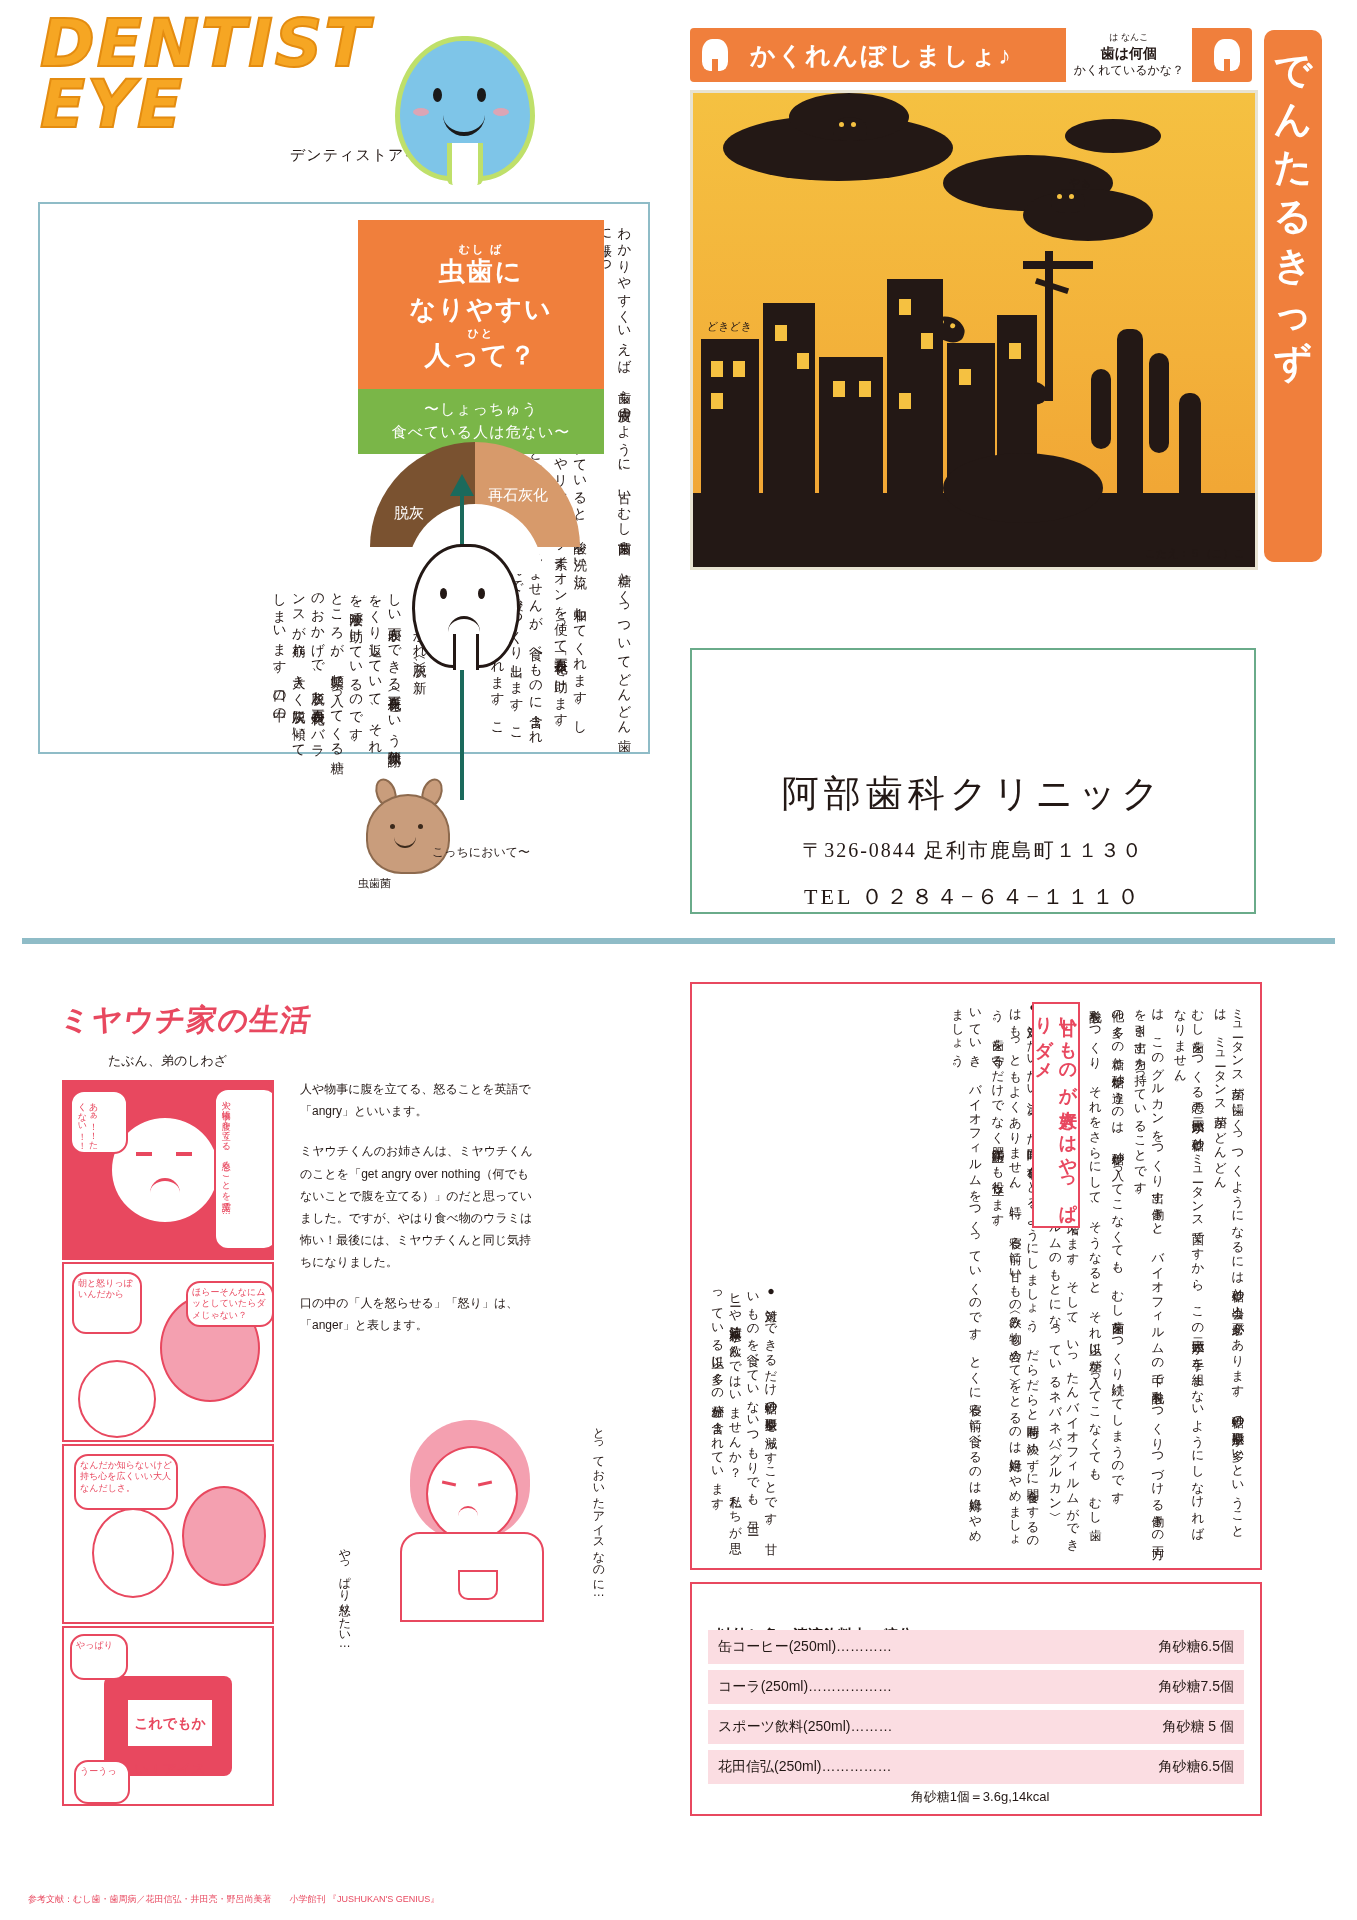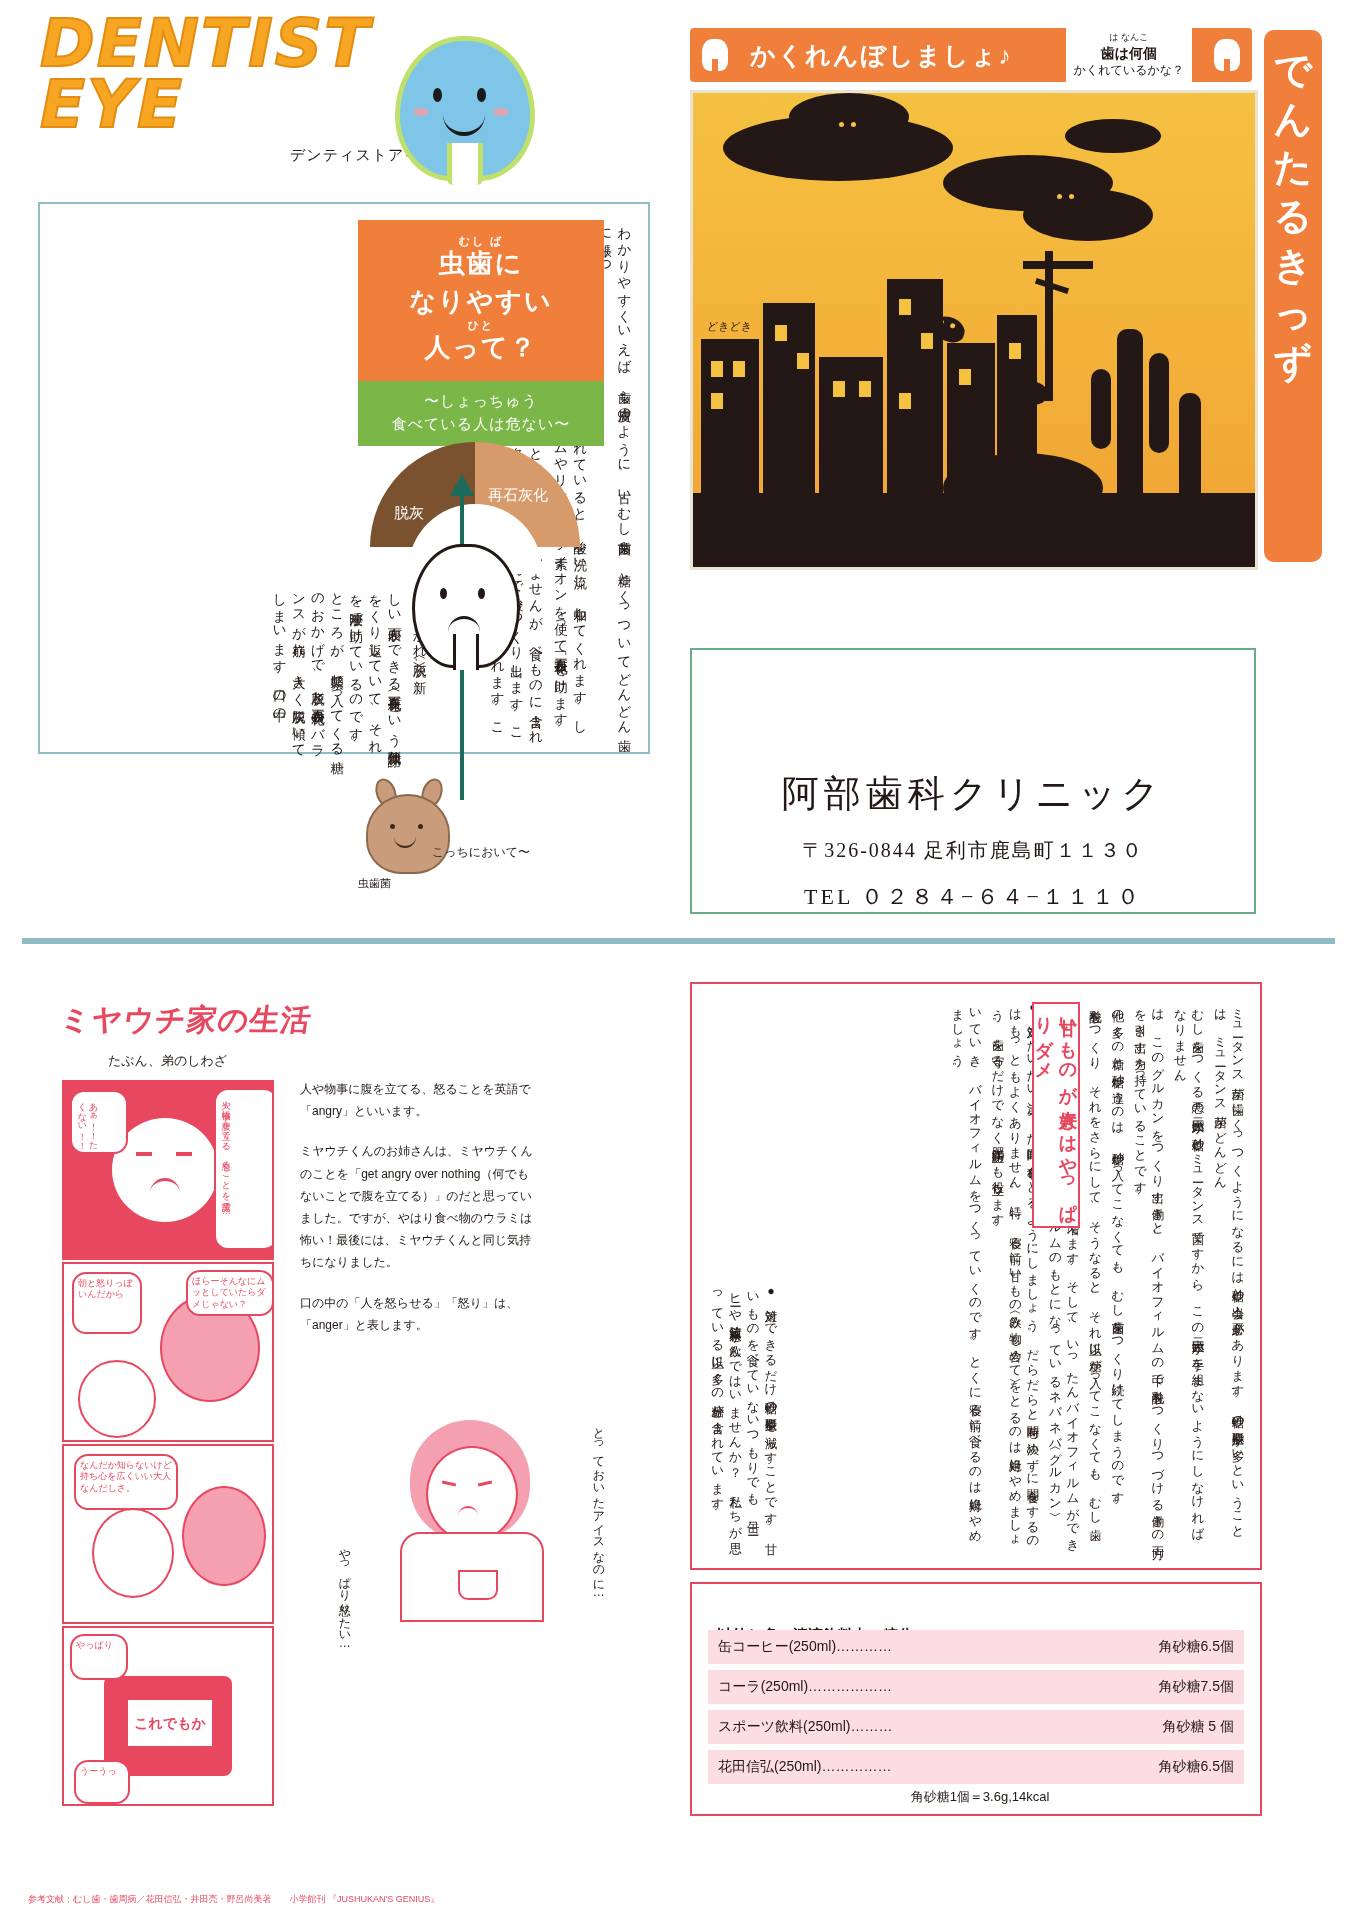--- a/index.html
+++ b/index.html
@@ -61,21 +61,21 @@
     font-size:13.5px;line-height:1.42;letter-spacing:1px;
     color:#231815;
   }
   .col-group{position:absolute;right:14px;top:14px;height:520px;display:flex;flex-direction:row;}
   .col-group .vtext{margin-left:6px;}
 
   
   .head-block{position:absolute;left:318px;top:16px;width:246px;}
   .head-orange{
     background:#f07f3c;color:#fff;text-align:center;
-    padding:16px 6px 14px;font-size:26px;line-height:1.45;font-weight:bold;
+    padding:24px 6px 14px;font-size:26px;line-height:1.45;font-weight:bold;
     font-family:"Liberation Serif", serif;letter-spacing:2px;
   }
   .rubyline{font-size:11px;letter-spacing:2px;display:block;line-height:1;margin-bottom:-2px;}
   .head-green{
     background:#7ab648;color:#fff;text-align:center;
     padding:9px 6px 11px;font-size:15px;line-height:1.5;
     font-family:"Liberation Serif", serif;letter-spacing:1px;
   }
 
   
@@ -387,21 +387,21 @@
     <div style="position:absolute;left:72px;top:70px;width:16px;height:4px;background:#e8485f;"></div>
     <div style="position:absolute;left:112px;top:70px;width:16px;height:4px;background:#e8485f;"></div>
     <div style="position:absolute;left:86px;top:96px;width:30px;height:12px;border-top:3px solid #e8485f;border-radius:30px 30px 0 0;"></div>
     <div class="bubble" style="left:6px;top:8px;width:46px;height:52px;"><span class="vsmall">あぁ！！たくない！！</span></div>
     <div class="bubble" style="left:150px;top:6px;width:52px;height:150px;"><span class="vsmall">人や物事に腹を立てる、怒ることを英語で…</span></div>
   </div>
 
   <div class="strip p2">
     <div class="face" style="left:96px;top:30px;width:96px;height:104px;background:#f4a0b0;"></div>
     <div class="face" style="left:14px;top:96px;width:74px;height:74px;background:#fff;"></div>
-    <div class="bubble" style="left:122px;top:6px;width:76px;height:34px;">ほらーそんなにムッとしていたらダメじゃない？</div>
+    <div class="bubble" style="left:122px;top:17px;width:76px;height:34px;">ほらーそんなにムッとしていたらダメじゃない？</div>
     <div class="bubble" style="left:8px;top:8px;width:58px;height:50px;">朝と怒りっぽいんだから</div>
   </div>
 
   <div class="strip p3">
     <div class="face" style="left:28px;top:62px;width:78px;height:86px;background:#fff;"></div>
     <div class="face" style="left:118px;top:40px;width:80px;height:96px;background:#f4a0b0;"></div>
     <div class="bubble" style="left:10px;top:8px;width:92px;height:44px;">なんだか知らないけど持ち心を広くいい大人なんだしさ。</div>
   </div>
 
   <div class="strip p4">

